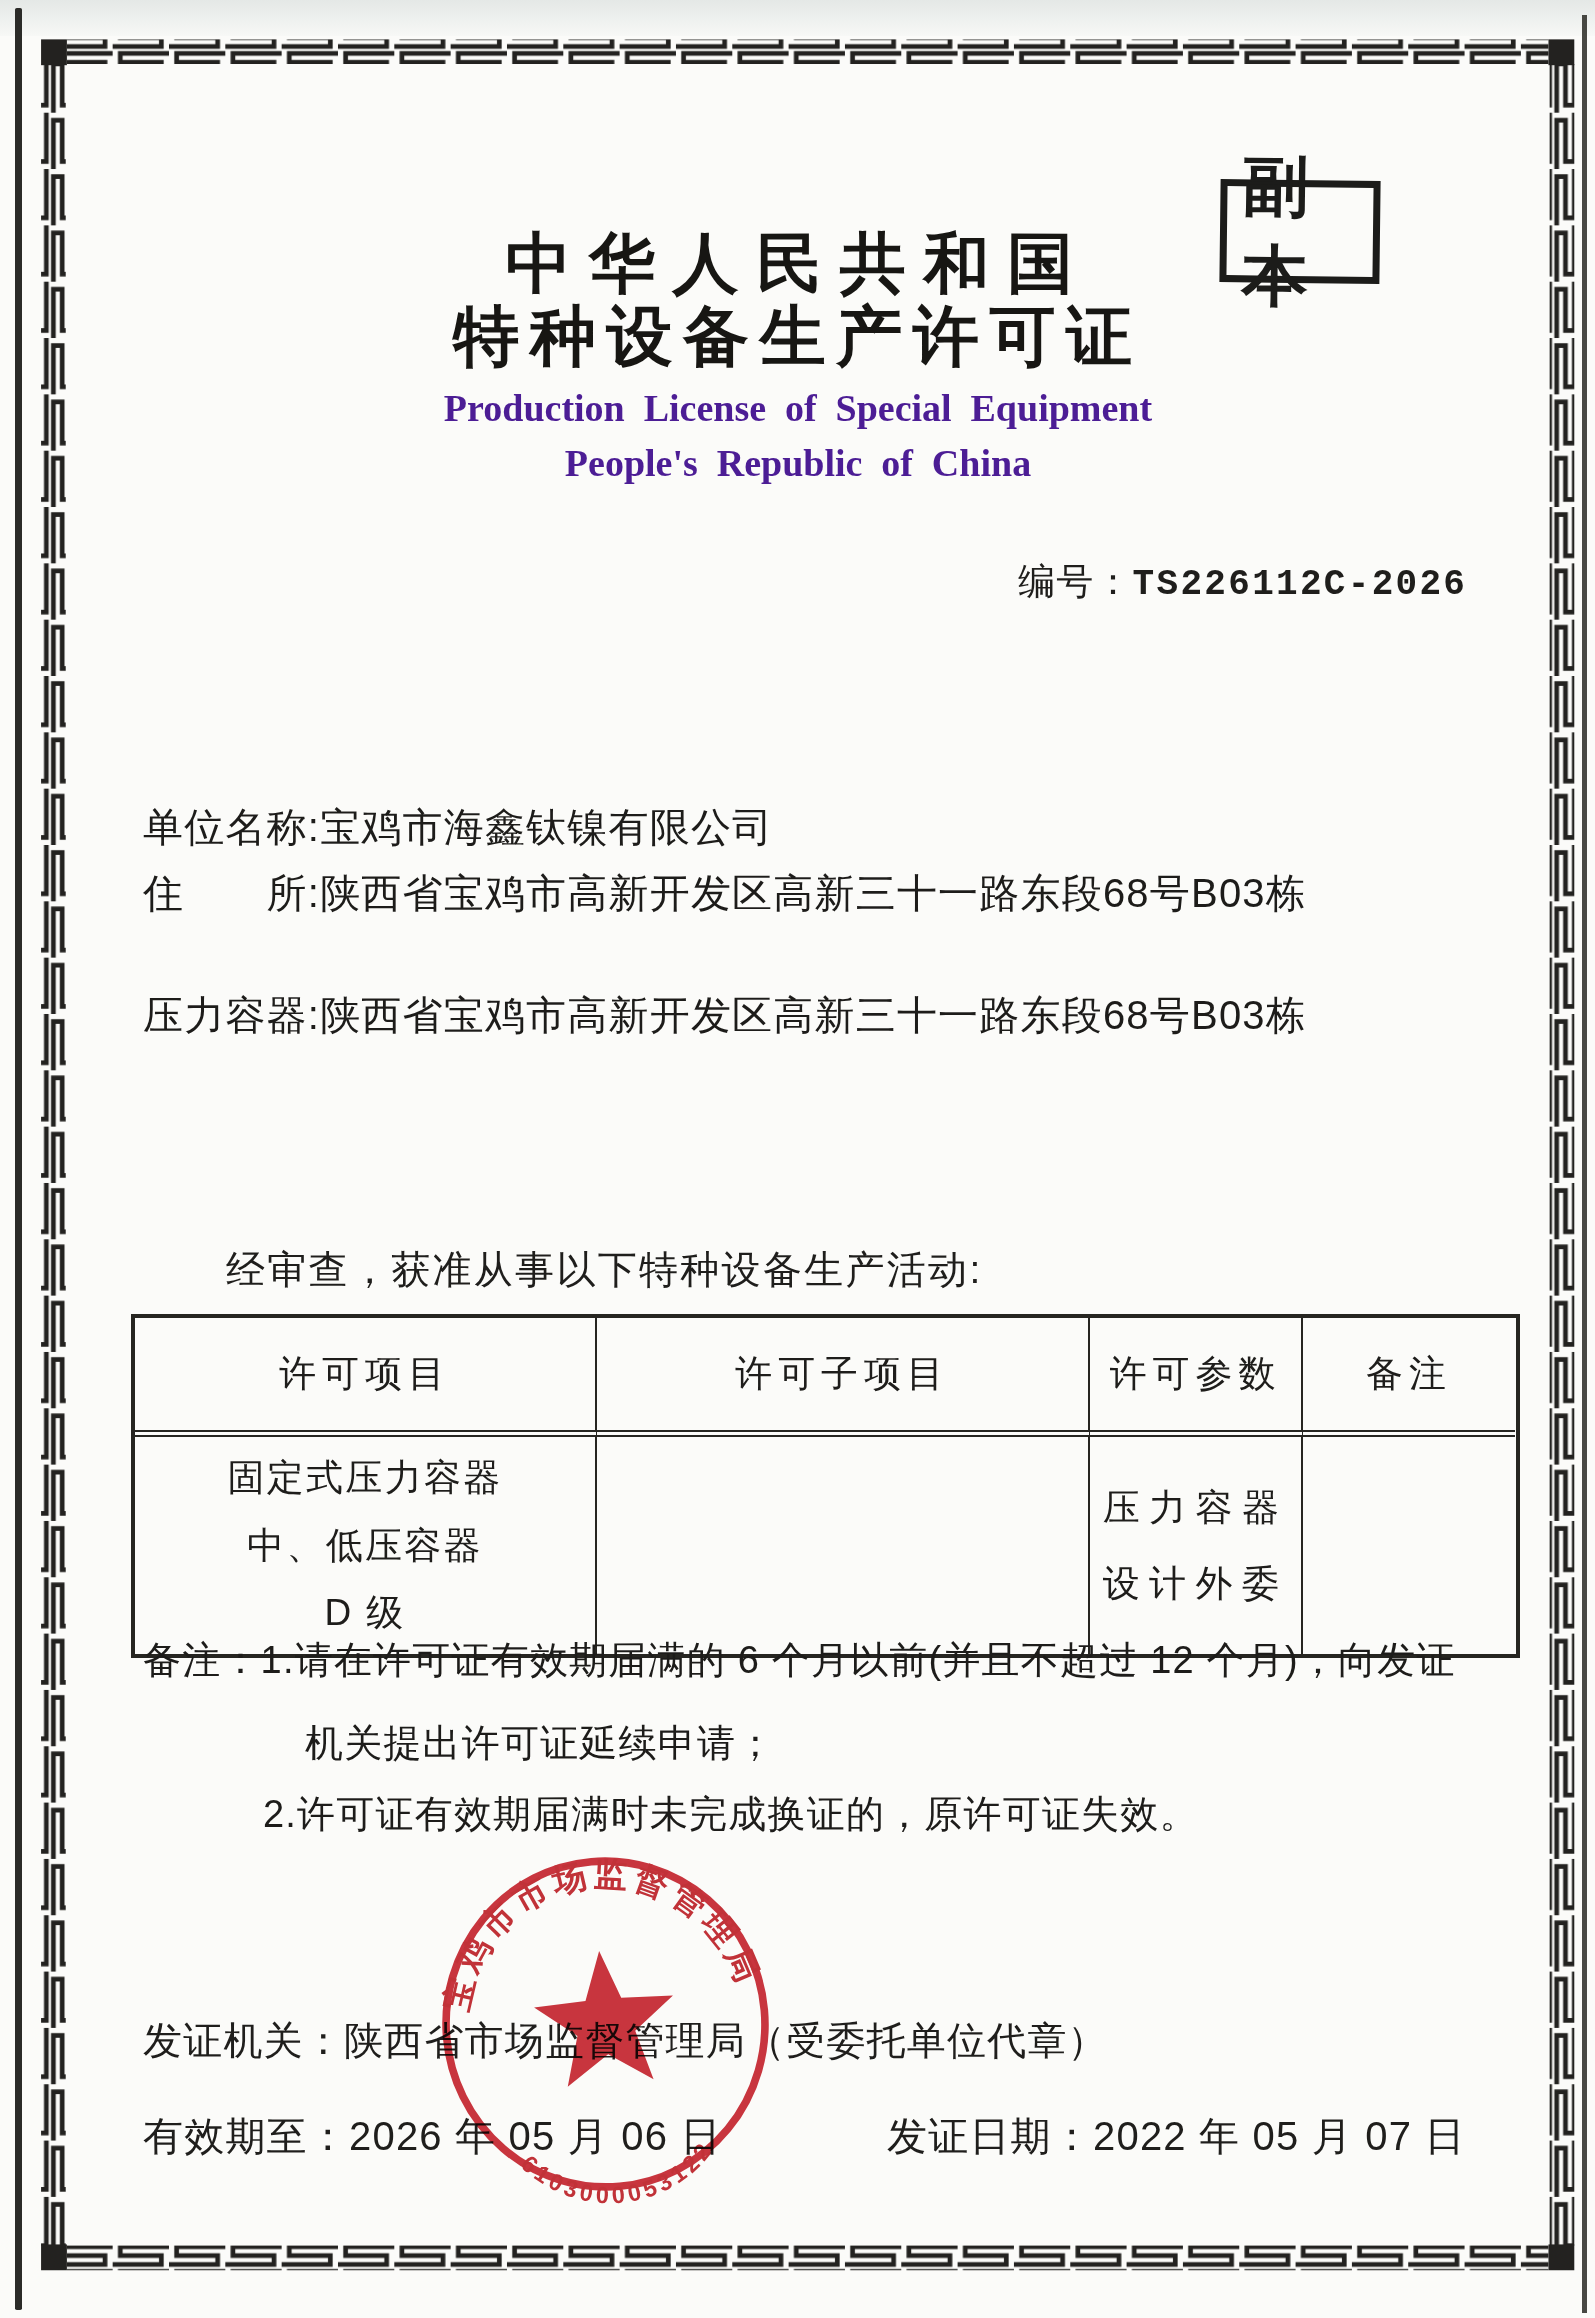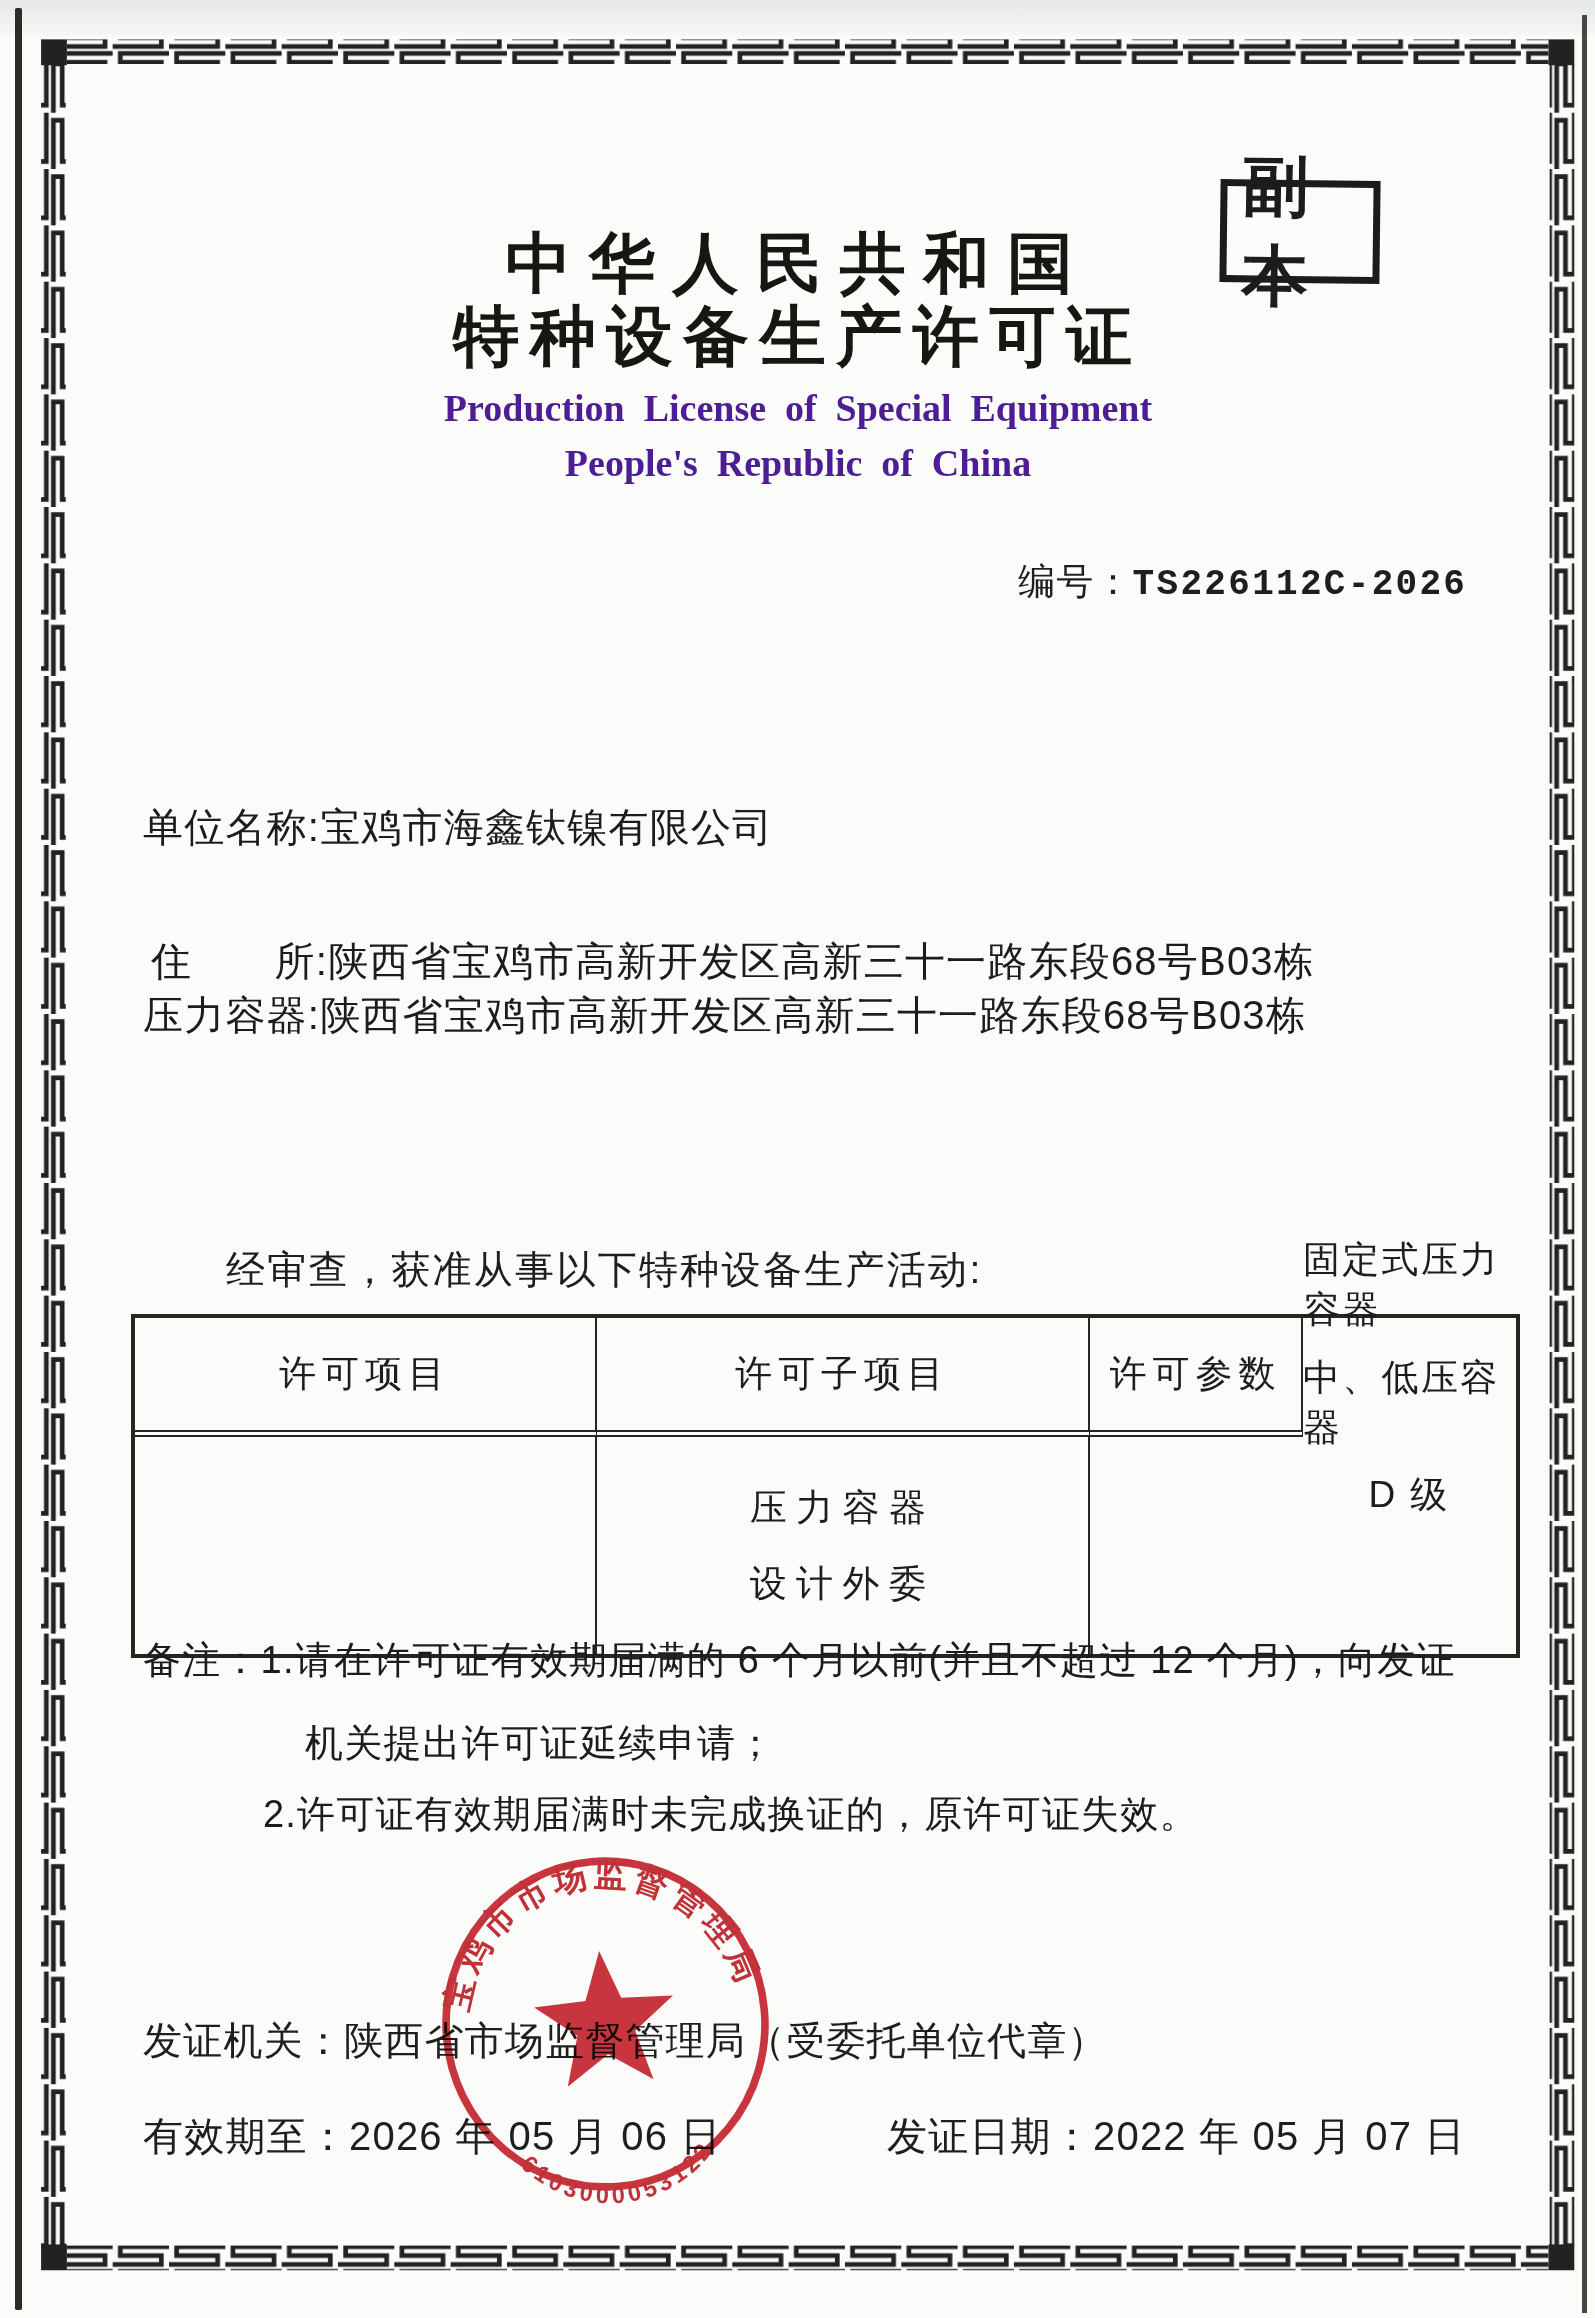--- a/index.html
+++ b/index.html
@@ -37,21 +37,21 @@
     font-family:"Liberation Serif","DejaVu Serif",serif; font-size:38px; word-spacing:9.4px; }
   .title-en-1 { top:386px; }
   .title-en-2 { top:441px; }
 
   .license-no { left:1018px; top:557px; font-size:37px; letter-spacing:1.2px; white-space:nowrap; }
   .license-no .code { font-family:"Liberation Mono","DejaVu Sans Mono",monospace;
     font-weight:700; font-size:36px; letter-spacing:2.3px; }
 
   .field-line { left:143px; font-size:40px; letter-spacing:1.2px; white-space:nowrap; color:#1d1c1a; }
   .field-1 { top:800px; }
-  .field-2 { top:934px;margin-left:8px; }
+  .field-2 { top:866px; }
   .field-3 { top:988px; }
 
   .intro-line { left:226px; top:1243px; font-size:39px; letter-spacing:2.3px; }
 
   .license-table {
     left:131px; top:1314px; width:1389px; height:344px;
     border:4.1px solid #262521;
     display:grid;
     grid-template-columns:462px 493px 213px 212px;
     grid-template-rows:119px 1fr;
@@ -123,20 +123,21 @@
 <div class="abs field-line field-3">
   <span>压力容器:</span><span>陕西省宝鸡市高新开发区高新三十一路东段68号B03栋</span>
 </div>
 
 <div class="abs intro-line">经审查，获准从事以下特种设备生产活动:</div>
 
 <div class="license-table">
   <div class="cell th">许可项目</div>
   <div class="cell th">许可子项目</div>
   <div class="cell th">许可参数</div>
+  <div class="cell th">备注</div>
 
   <div class="cell td">
     <div>固定式压力容器</div>
     <div>中、低压容器</div>
     <div>D 级</div>
   </div>
   <div class="cell td"></div>
   <div class="cell td remark-cell">
     <div>压力容器</div>
     <div>设计外委</div>

